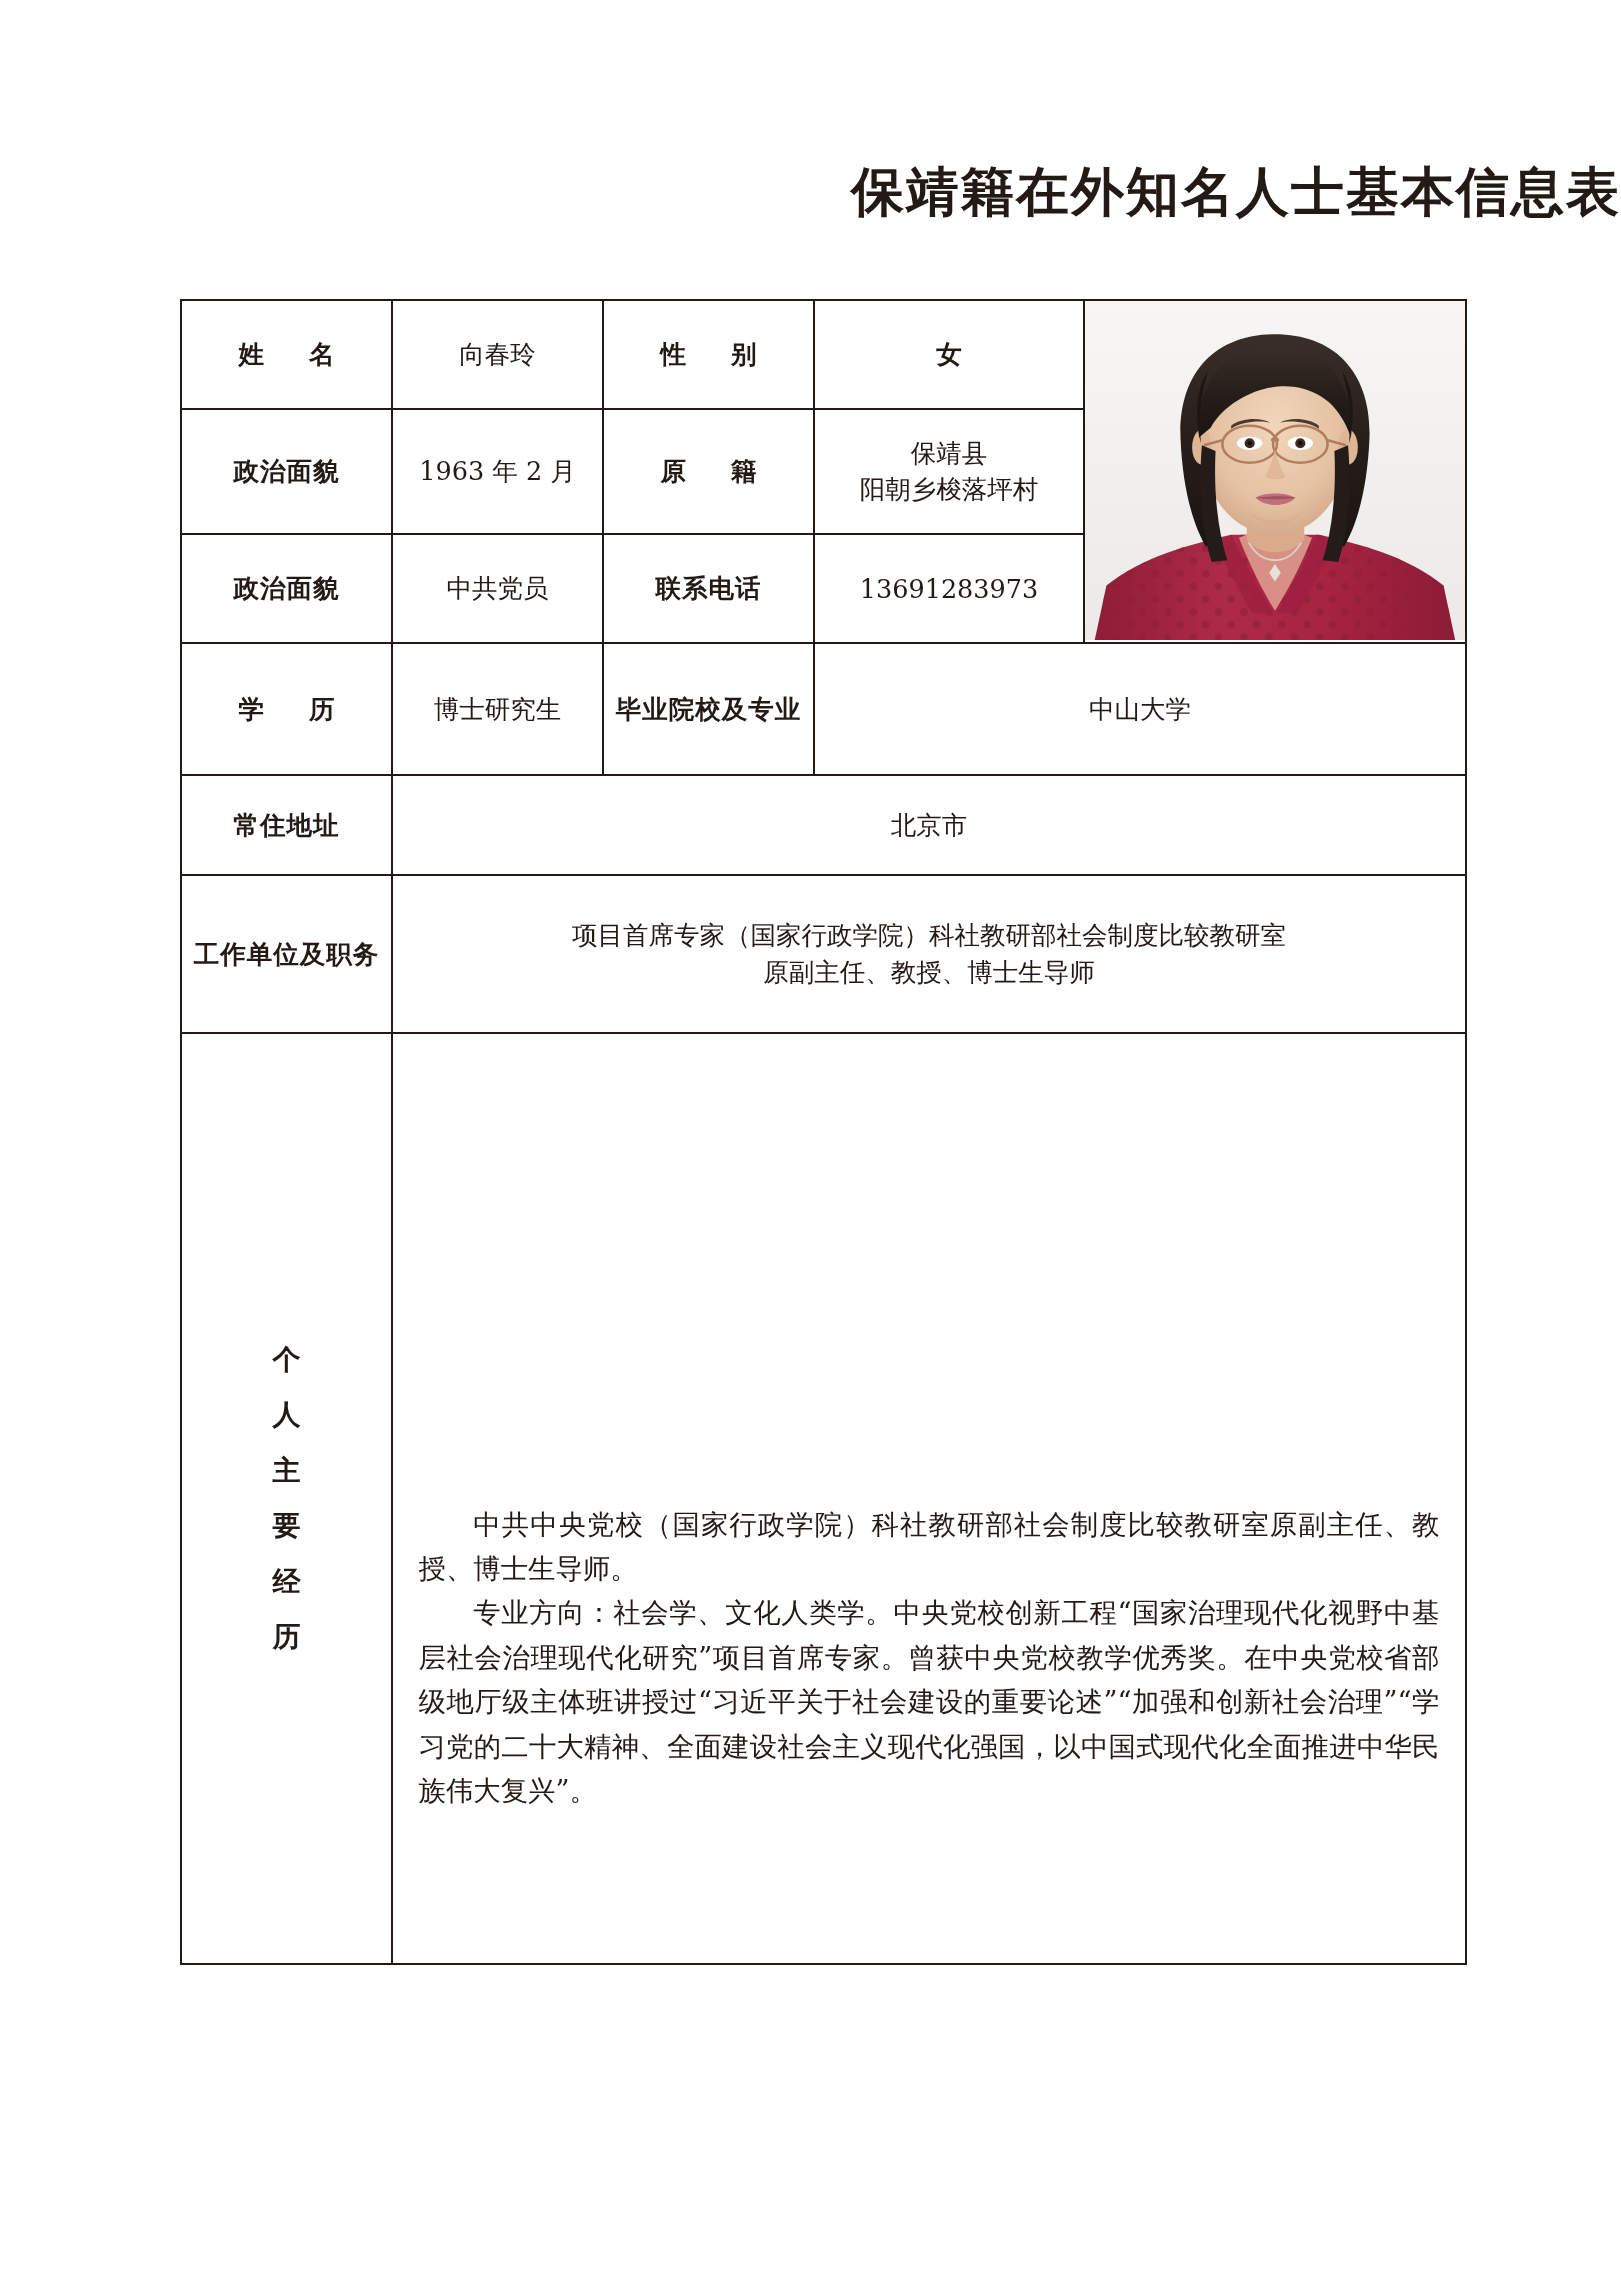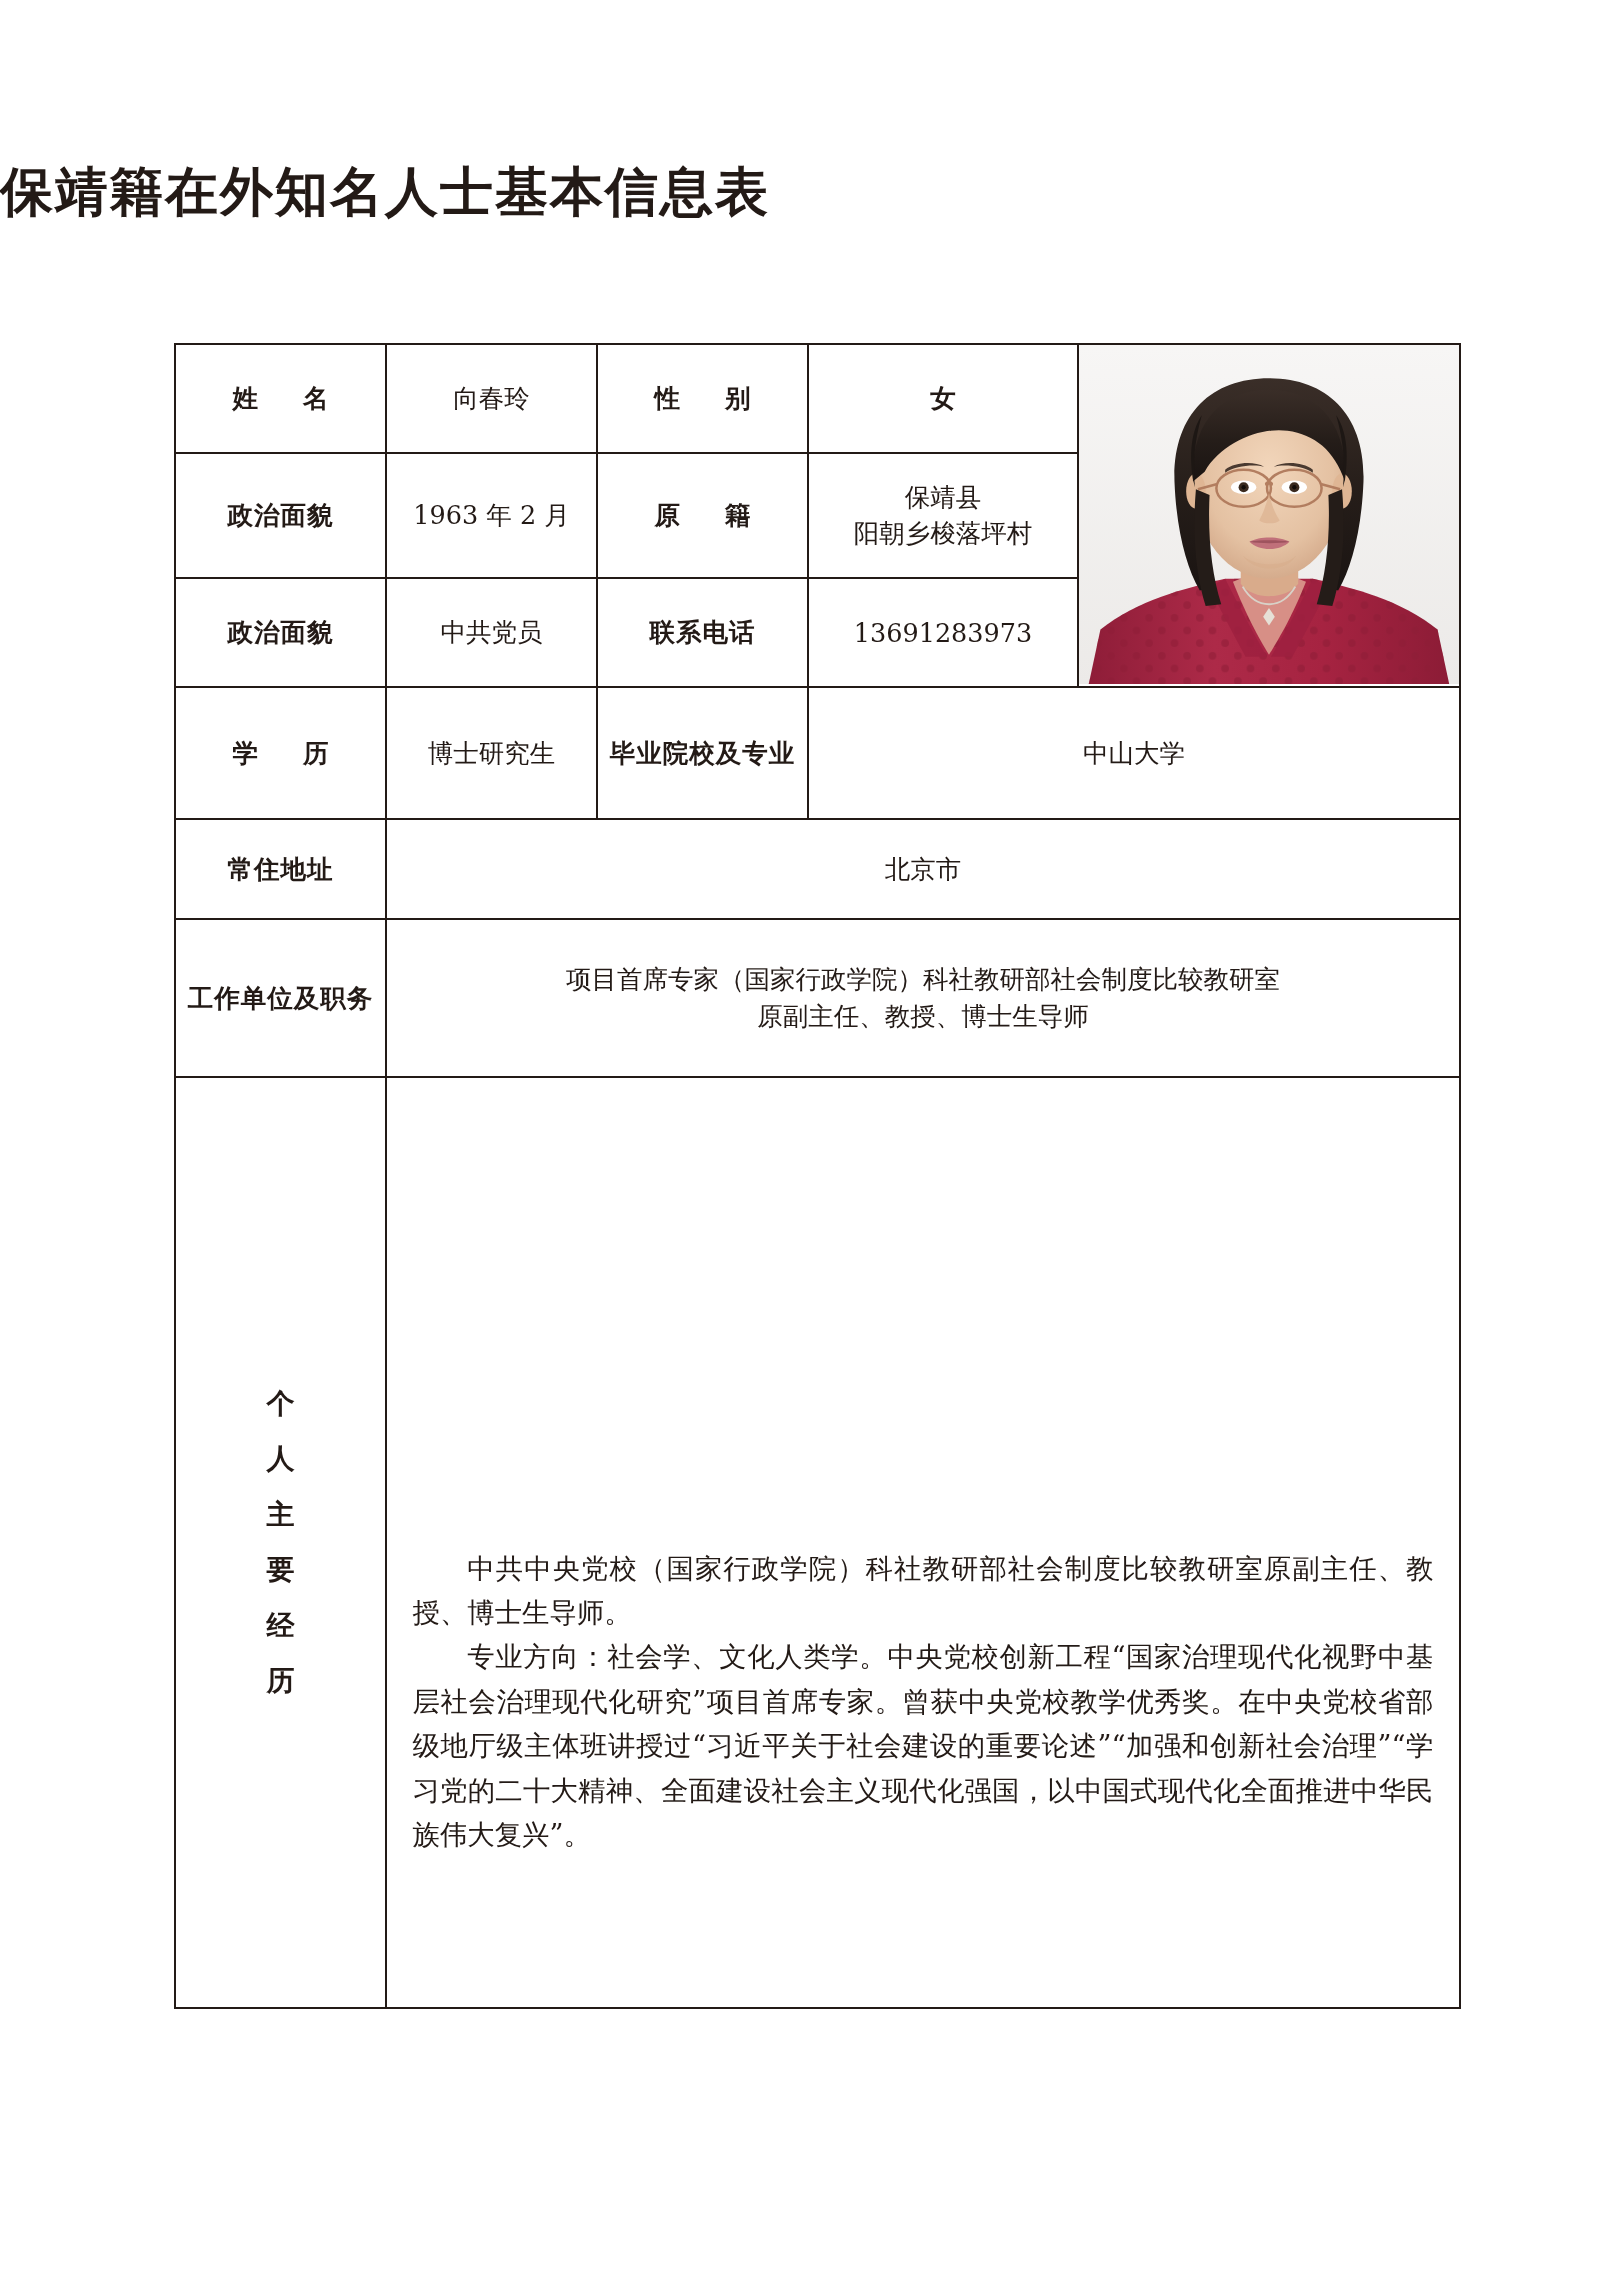--- a/index.html
+++ b/index.html
@@ -22,38 +22,37 @@
     width: 1621px;
     height: 2293px;
   }
 
   
   .doc-title {
     position: absolute;
     left: 0;
     top: 157px;
     width: 1621px;
-    text-align: left;
+    text-align: right;
     font-family: Liberation Sans, sans-serif;
     font-weight: bold;
     font-size: 53px;
     letter-spacing: 2px;
     color: #231a16;
     white-space: nowrap;
   }
 
   
   .info-table {
     position: absolute;
-    left: 174px;
+    left: 180px;
     top: 299px;
     width: 1284px;
     border-collapse: collapse;
     table-layout: fixed;
-    margin-top: 44px;
   }
   .info-table td {
     border: 2px solid #231a16;
     padding: 0;
     vertical-align: middle;
     text-align: center;
     font-size: 25.5px;
     color: #231a16;
   }
   .lbl {

